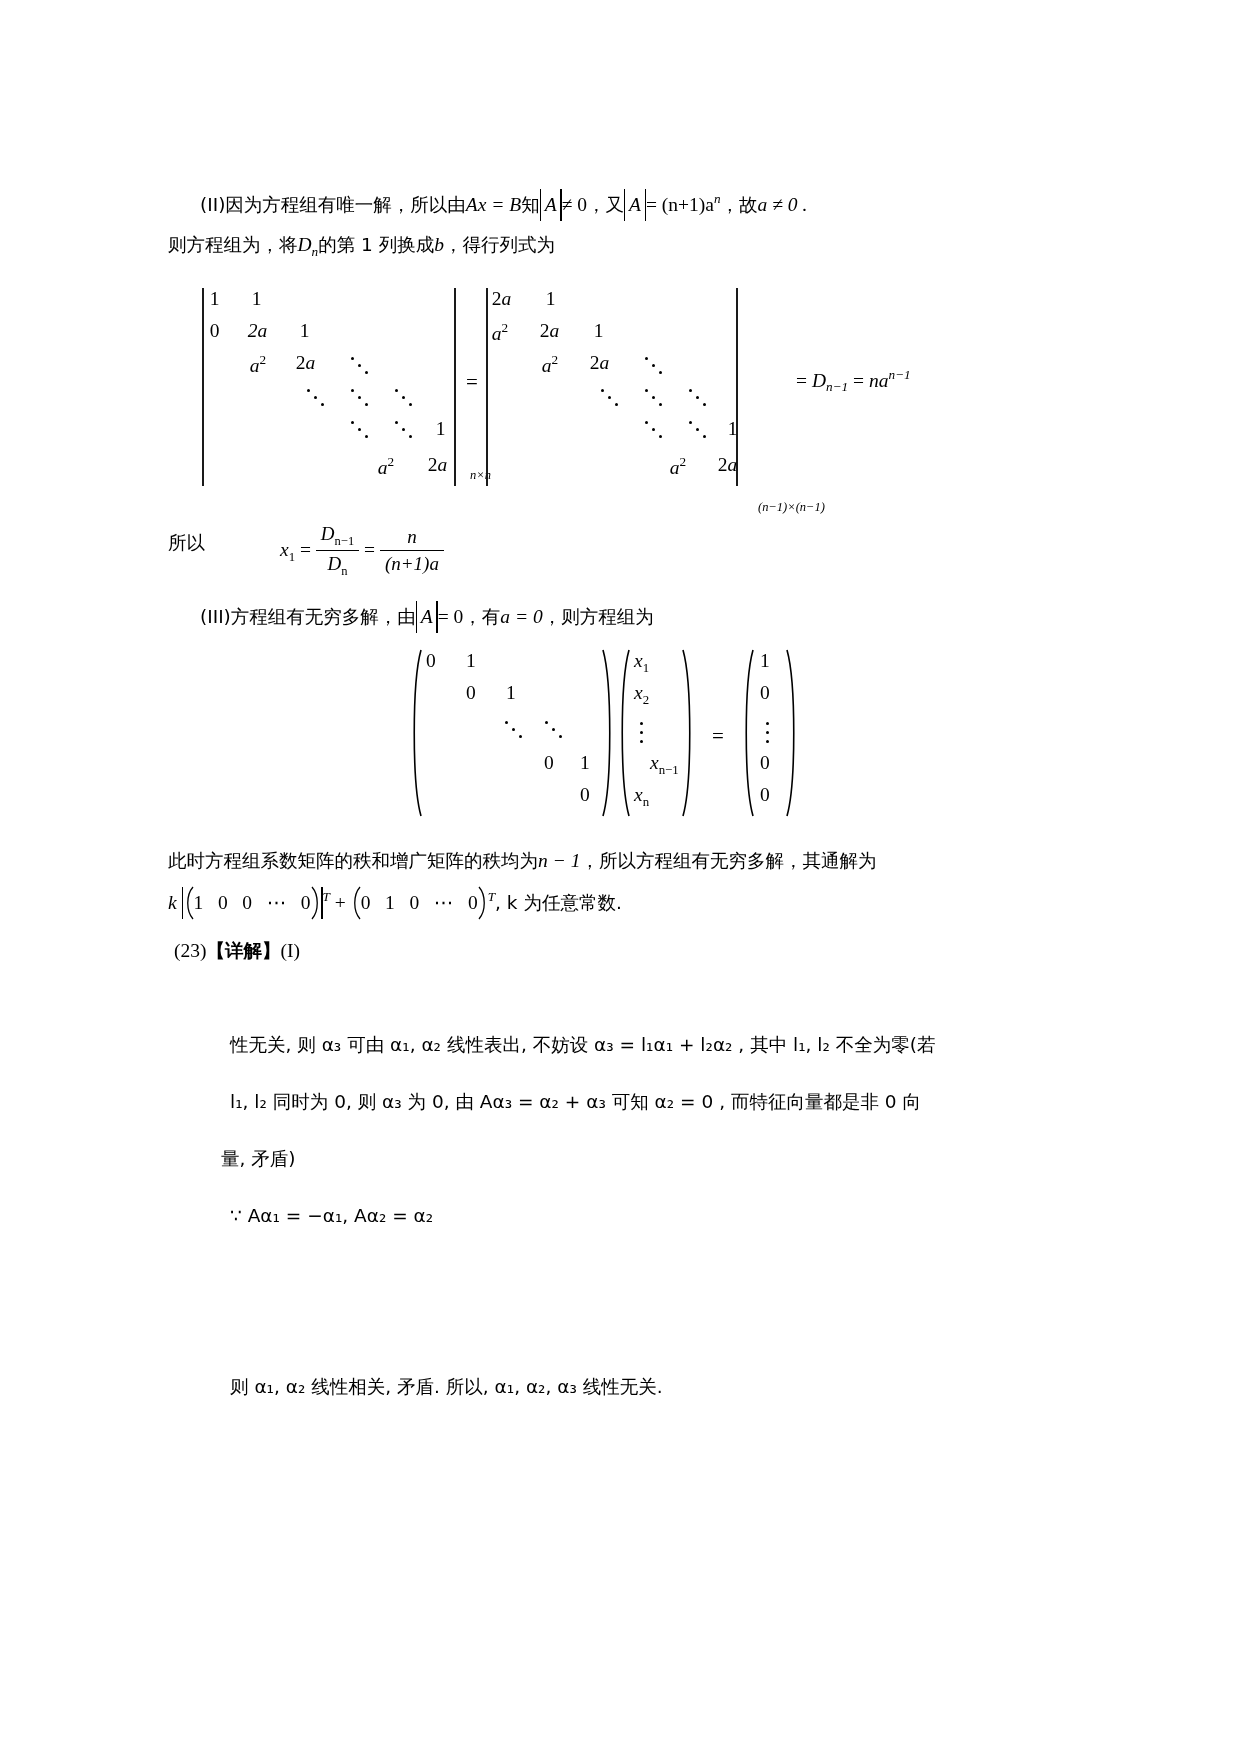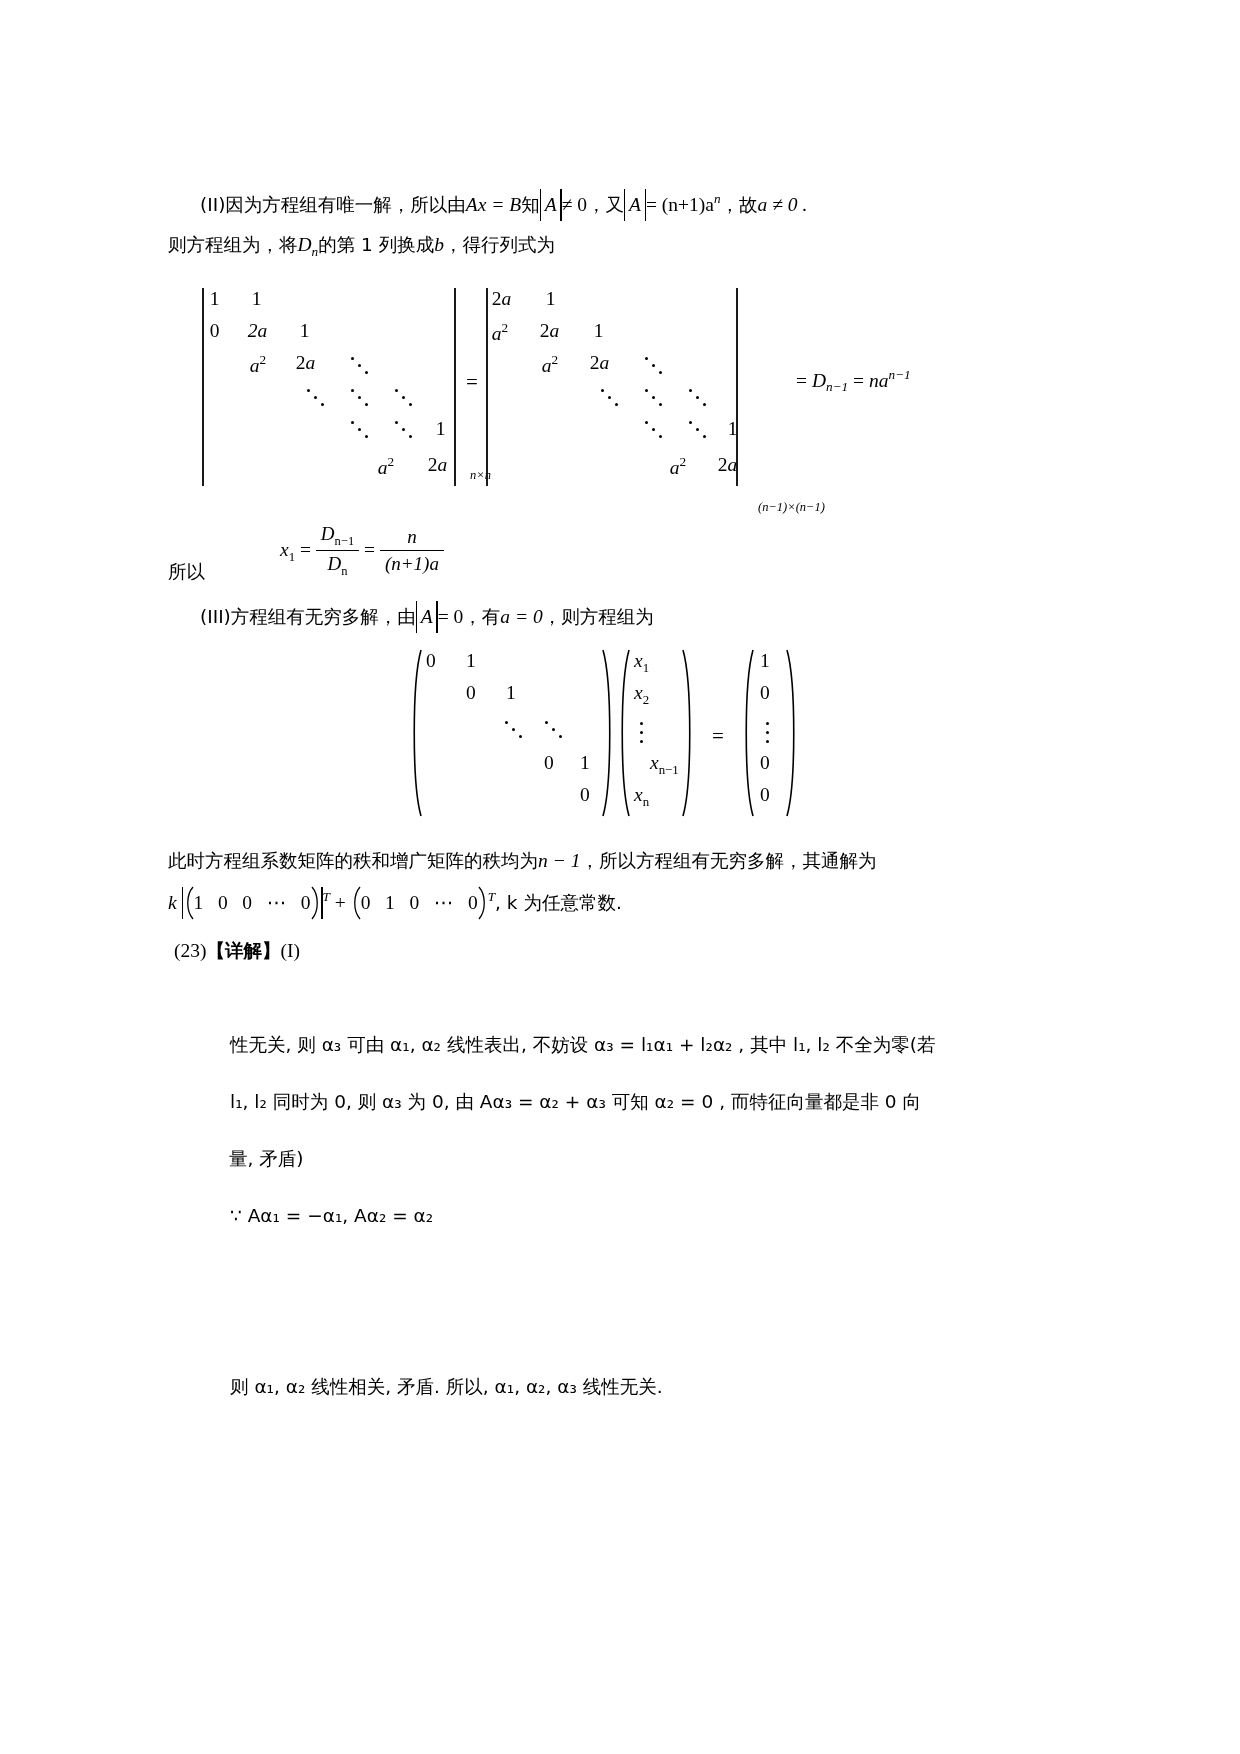--- a/index.html
+++ b/index.html
@@ -183,21 +183,21 @@
     <span class="detsub" style="left:272px; top:172px;margin-top:40px;">(n−1)×(n−1)</span>
   </div>
 
   <div class="ln" style="left:796px; top:366px;">
     <span class="mn">=</span>
     <span class="mi">D</span><span class="sub">n−1</span>
     <span class="mn">=</span>
     <span class="mi">na</span><span class="sup">n−1</span>
   </div>
 
-  <div class="ln" style="left:168px; top:559px;">
+  <div class="ln" style="left:168px; top:530px;">
     <span class="cn">所以</span>
   </div>
   <div class="ln" style="left:280px; top:522px;">
     <span class="mi">x</span><span class="subn">1</span>
     <span class="mn">=</span>
     <span class="frac">
       <span class="num"><span class="mi">D</span><span class="subn">n−1</span></span>
       <span class="den"><span class="mi">D</span><span class="subn">n</span></span>
     </span>
     <span class="mn">=</span>
@@ -334,17 +334,17 @@
     </span><span class="sup">T</span><span class="cn">, k 为任意常数.</span>
   </div>
 
   <div class="ln" style="left:174px; top:938px;">
     <span class="mn">(23)</span><span class="cn bold">【</span><span class="cn bold">详解</span><span class="cn bold">】</span><span class="mn">(I)</span>
   </div>
 
 
   <div class="ln cn" style="left:230px; top:1033px;">性无关, 则 α₃ 可由 α₁, α₂ 线性表出, 不妨设 α₃ = l₁α₁ + l₂α₂ , 其中 l₁, l₂ 不全为零(若</div>
   <div class="ln cn" style="left:230px; top:1090px;">l₁, l₂ 同时为 0, 则 α₃ 为 0, 由 Aα₃ = α₂ + α₃ 可知 α₂ = 0 , 而特征向量都是非 0 向</div>
-  <div class="ln cn" style="left:229px; top:1147px;">量, 矛盾)</div>
+  <div class="ln cn" style="left:221px; top:1147px;">量, 矛盾)</div>
   <div class="ln cn" style="left:230px; top:1204px;">∵ Aα₁ = −α₁, Aα₂ = α₂</div>
   <div class="ln cn" style="left:230px; top:1375px;">则 α₁, α₂ 线性相关, 矛盾. 所以, α₁, α₂, α₃ 线性无关.</div>
 
 </div>
 
 </body></html>

